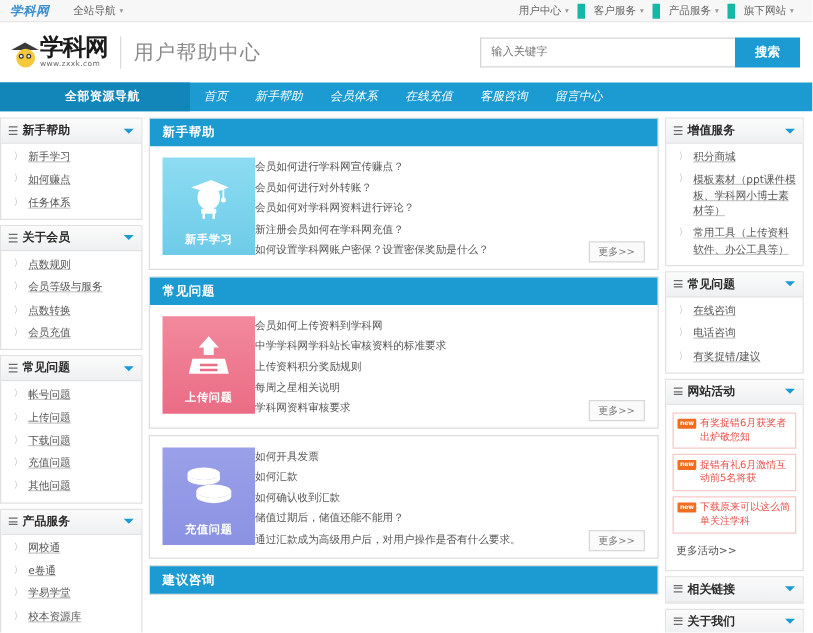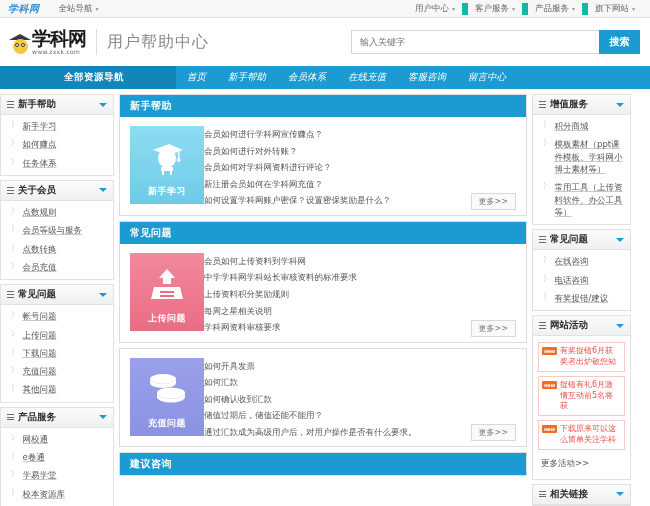--- a/index.html
+++ b/index.html
@@ -101,49 +101,49 @@
     font-size: 16px;
     color: #8a8a8a;
     letter-spacing: 1px;
   }
   .search {
     margin-left: auto;
     display: flex;
     height: 24px;
   }
   .search-input {
-    width: 248px;
+    width: 204px;
     border: 1px solid #d5d5d5;
     border-right: none;
     padding: 0 8px;
     font-size: 9px;
     color: #999;
     font-family: inherit;
     outline: none;
   }
   .search-btn {
-    width: 41px;
+    width: 52px;
     background: #1b9bd1;
     color: #fff;
     border: none;
     font-size: 10px;
     font-family: inherit;
     font-weight: bold;
     cursor: pointer;
   }
 
   
   .nav {
     height: 23px;
     background: #1b9bd1;
     display: flex;
     align-items: stretch;
   }
   .nav-allres {
-    width: 176px;
+    width: 152px;
     background: #1286b8;
     color: #fff;
     font-size: 9.5px;
     font-weight: bold;
     display: flex;
     align-items: center;
     justify-content: center;
     letter-spacing: .5px;
     padding-left: 12px;
   }
@@ -159,21 +159,21 @@
 
   
   .wrap {
     display: flex;
     padding: 5px 0 0 0;
     gap: 5px;
     height: 410px;
   }
   .col-left  { width: 114px; }
   .col-main  { width: 408px; }
-  .col-right { width: 99px; }
+  .col-right { width: 111px; }
 
   
   .widget { margin-bottom: 4px; border: 1px solid #e1e1e1; background: #fff; }
   .widget-head {
     height: 20px;
     background: linear-gradient(#fbfbfb,#eef0f1);
     border-bottom: 1px solid #e1e1e1;
     display: flex;
     align-items: center;
     padding: 0 6px;

